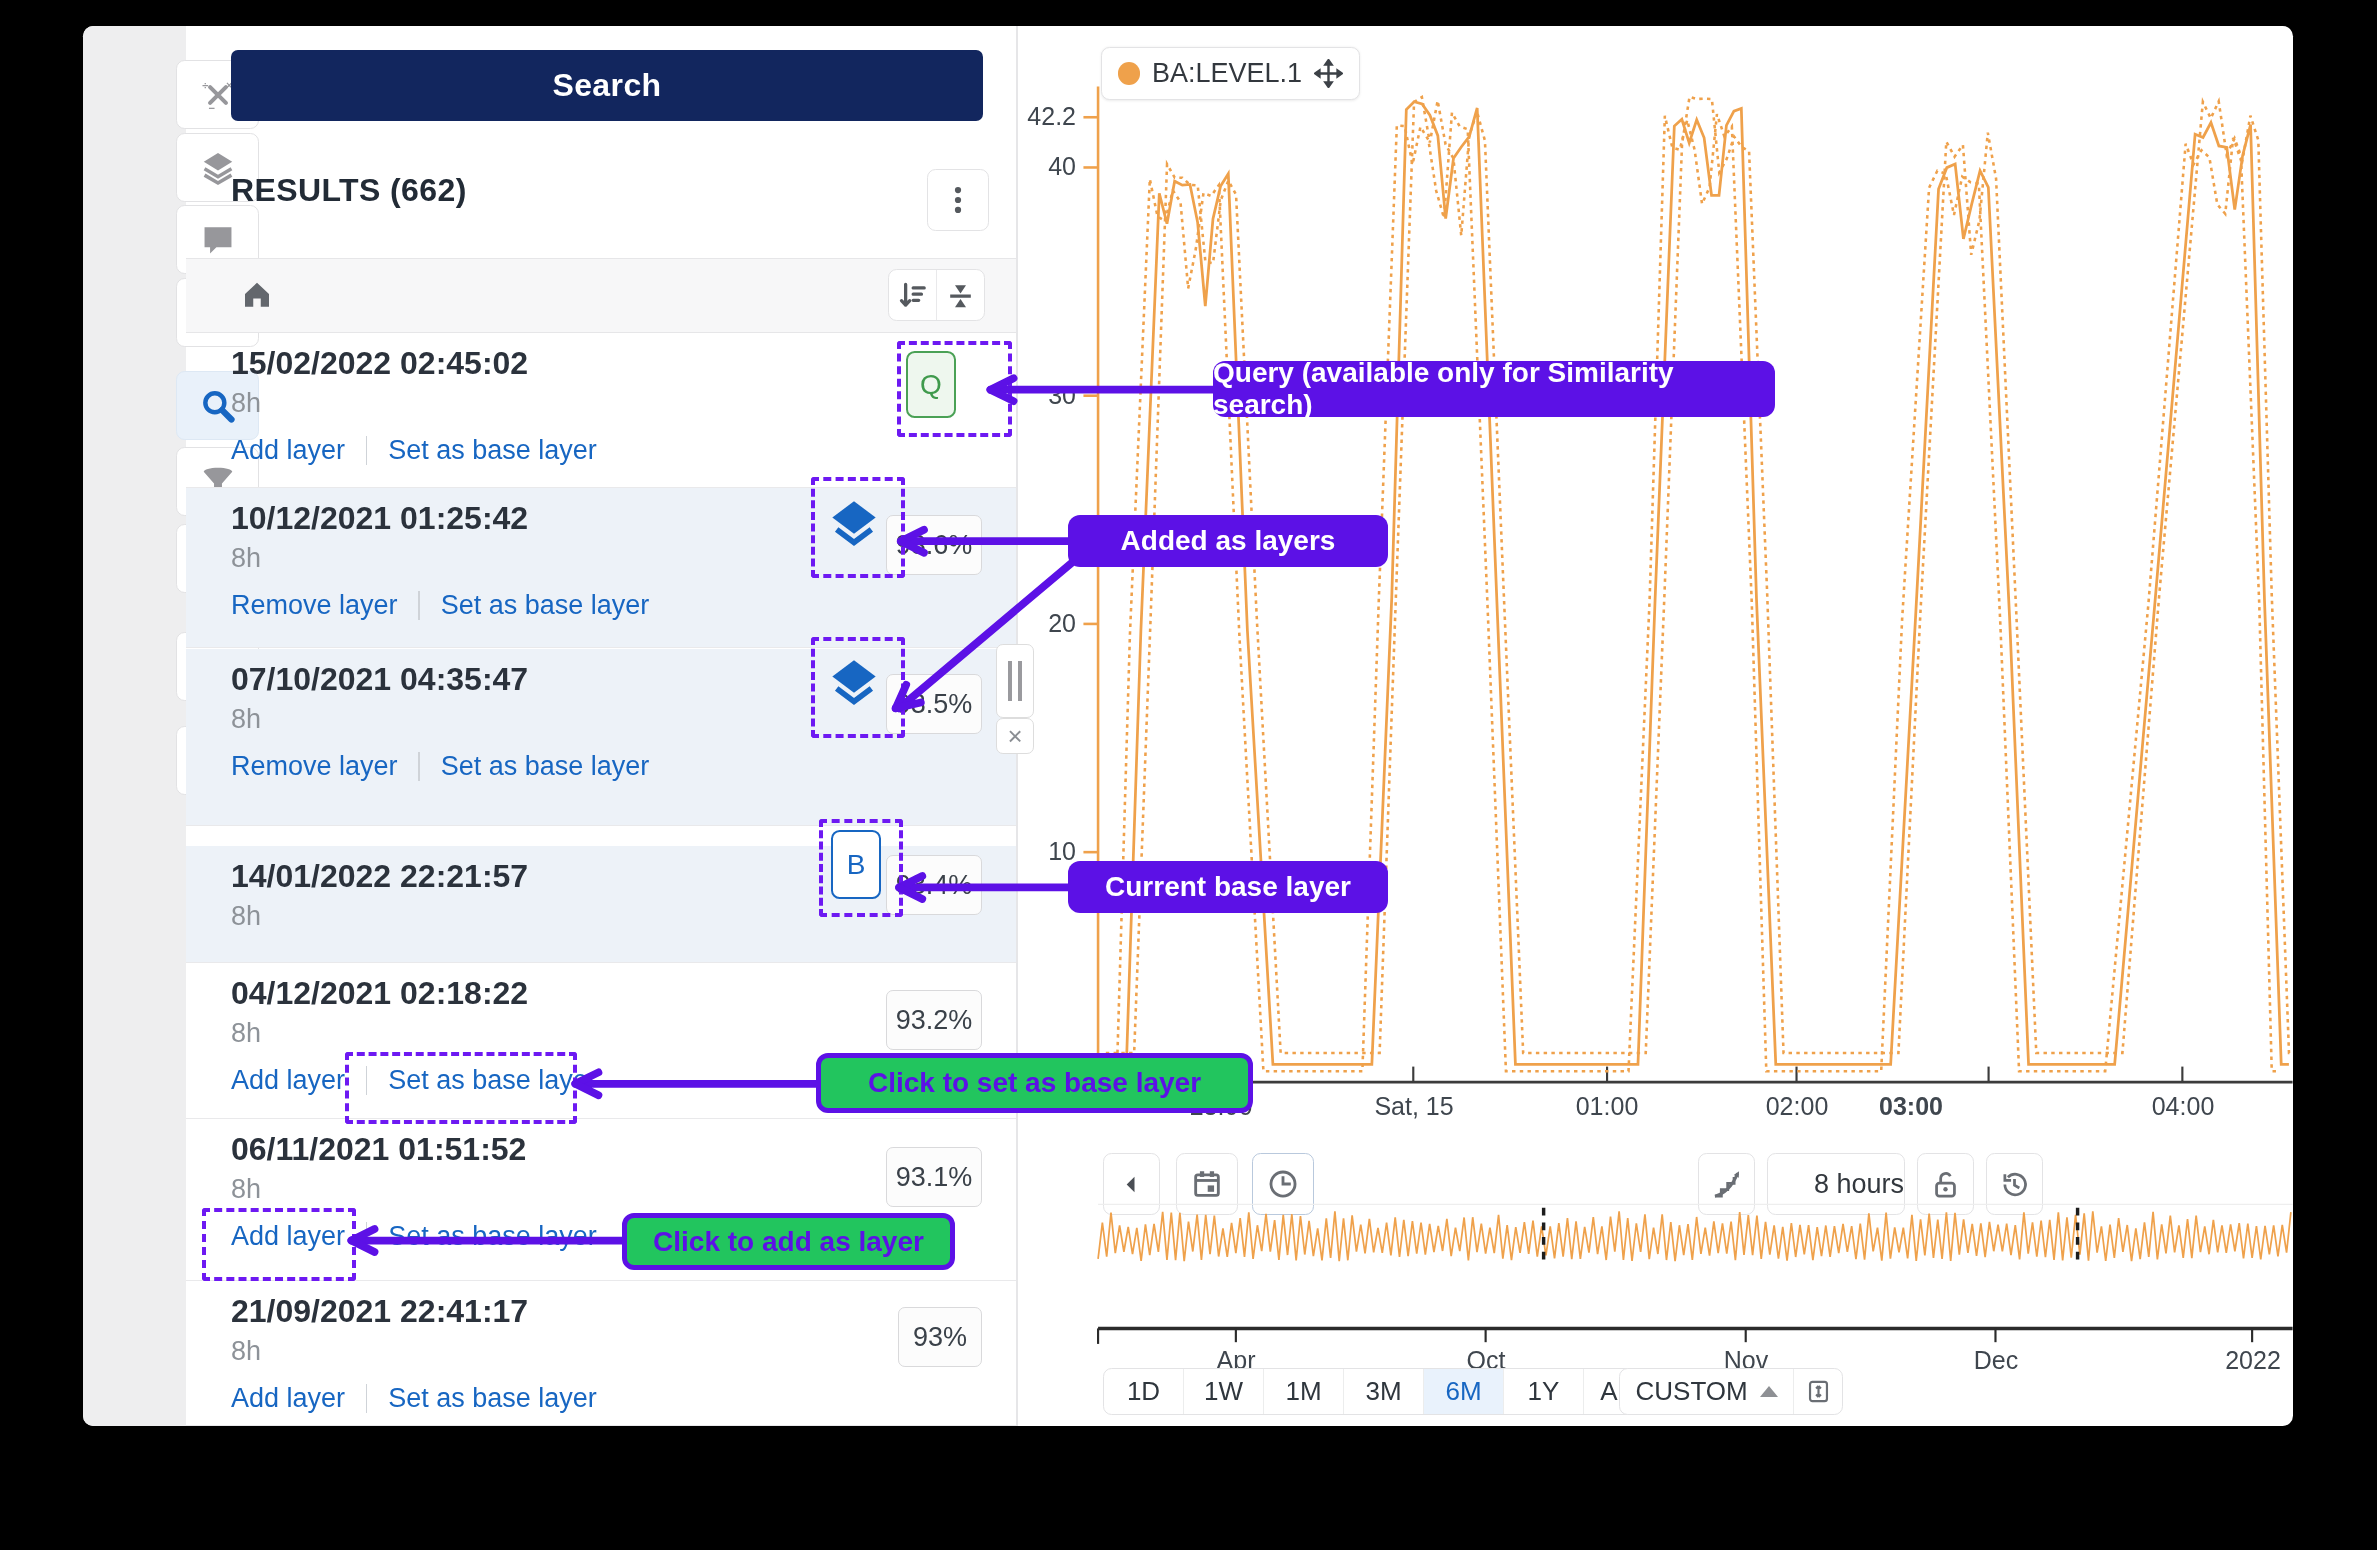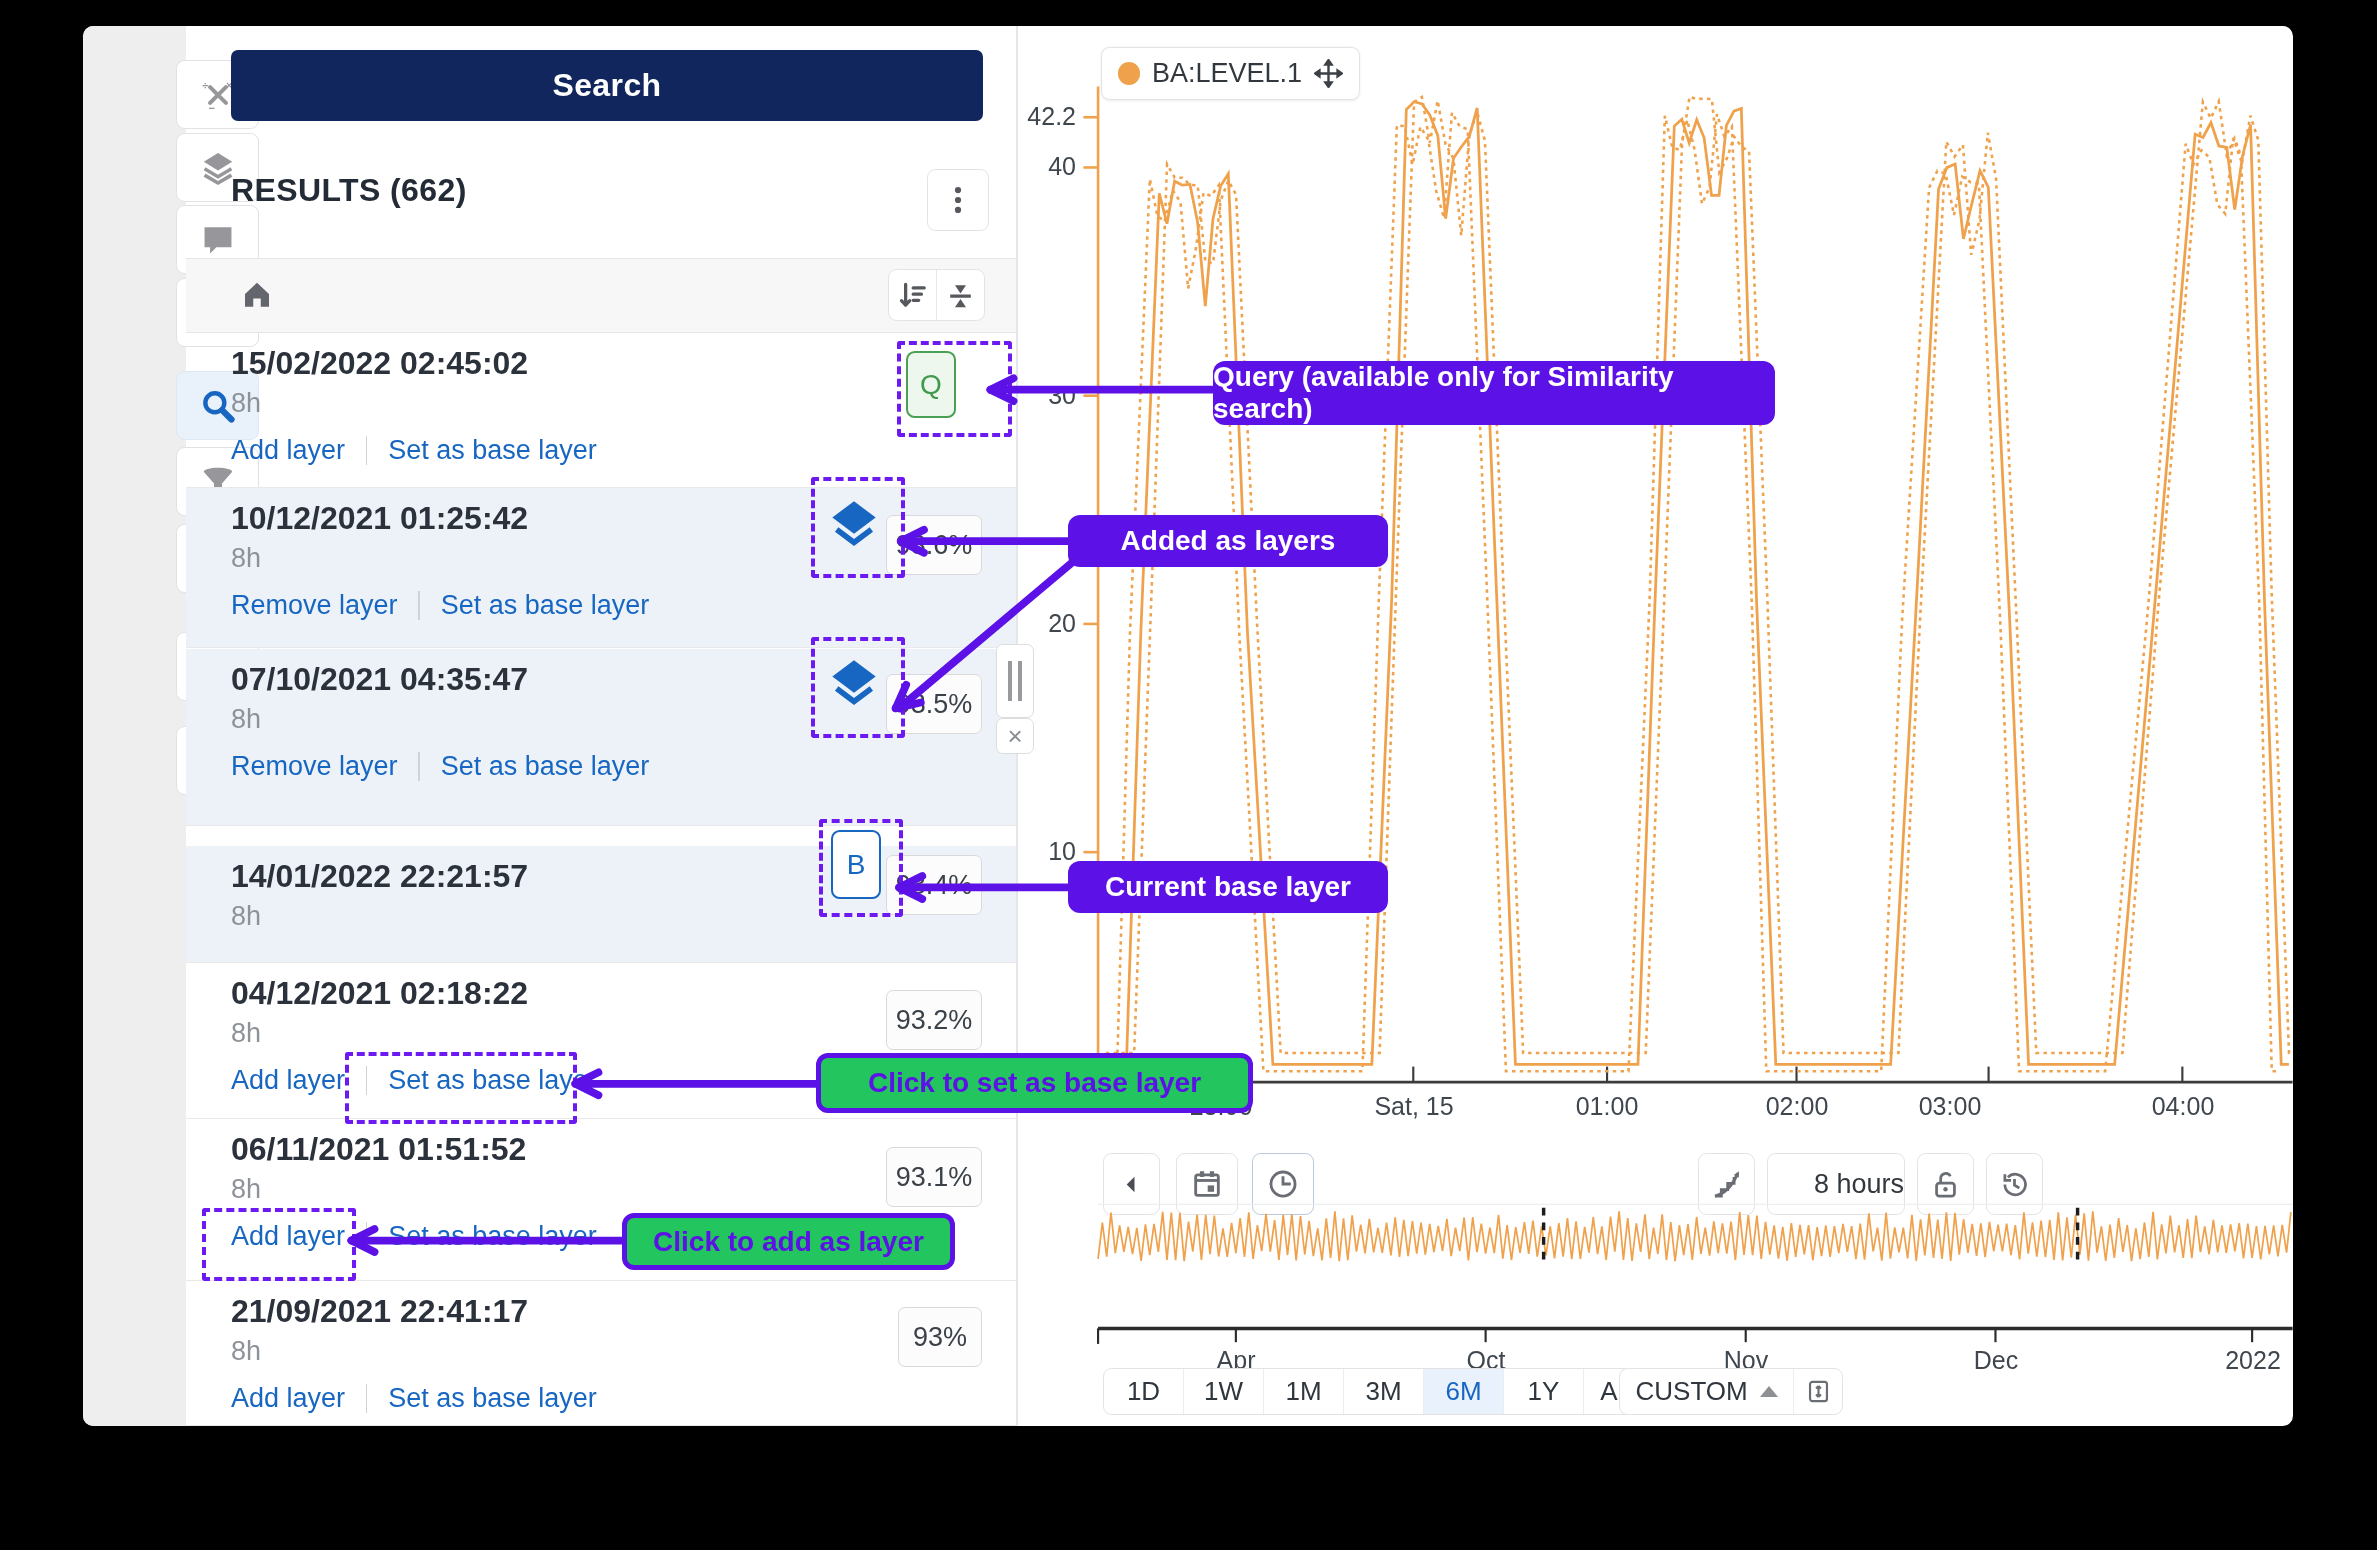--- a/index.html
+++ b/index.html
@@ -360,21 +360,21 @@
   <div id="chartlabels">
       <div class="ylab" style="left:998px;top:102px;">42.2</div>
       <div class="ylab" style="left:998px;top:152px;">40</div>
       <div class="ylab" style="left:998px;top:381px;">30</div>
       <div class="ylab" style="left:998px;top:609px;">20</div>
       <div class="ylab" style="left:998px;top:837px;">10</div>
       <div class="xlab" style="left:1221px;top:1092px;">23:00</div>
       <div class="xlab" style="left:1414px;top:1092px;">Sat, 15</div>
       <div class="xlab" style="left:1607px;top:1092px;">01:00</div>
       <div class="xlab" style="left:1797px;top:1092px;">02:00</div>
-      <div class="xlab" style="left:1950px;top:1092px;">03:00</div>
+      <div class="xlab" style="left:1911px;top:1092px;font-weight:bold;">03:00</div>
       <div class="xlab" style="left:2183px;top:1092px;">04:00</div>
       <div class="monlab" style="left:1236px;top:1346px;">Apr</div>
       <div class="monlab" style="left:1486px;top:1346px;">Oct</div>
       <div class="monlab" style="left:1746px;top:1346px;">Nov</div>
       <div class="monlab" style="left:1996px;top:1346px;">Dec</div>
       <div class="monlab" style="left:2253px;top:1346px;">2022</div>
     </div>
 
   <div class="tool-btn" style="left:1103px;top:1153px;width:57px;" id="tb-back">
       <svg width="29" height="29" viewBox="0 0 24 24">
@@ -444,21 +444,21 @@
     <span class="expand-cell" id="expandicon">
         <svg width="29" height="29" viewBox="0 0 24 24">
           <rect x="5" y="4" width="14" height="16" rx="2" stroke="currentColor" stroke-width="1.8" fill="none"></rect>
           <g stroke="currentColor" stroke-width="1.8">
             <path d="M12 7.5v9M12 7.5l-2 2M12 7.5l2 2M12 16.5l-2-2M12 16.5l2-2" fill="none"></path>
           </g>
         </svg>
       </span>
   </div>
 
-  <div class="callout fill" style="left:1213px;top:361px;width:562px;height:64px;">Query (available only for Similarity search)</div>
+  <div class="callout fill" style="left:1213px;top:361px;width:562px;height:56px;">Query (available only for Similarity search)</div>
   <div class="callout fill" style="left:1068px;top:515px;width:320px;height:52px;">Added as layers</div>
   <div class="callout fill" style="left:1068px;top:861px;width:320px;height:52px;">Current base layer</div>
   <div class="callout line" style="left:816px;top:1053px;width:437px;height:60px;">Click to set as base layer</div>
   <div class="callout line" style="left:622px;top:1213px;width:333px;height:57px;">Click to add as layer</div>
   <svg class="overlay" id="overlay" width="2377" height="1551" viewBox="0 0 2760 1800">
       <g stroke="#5c11e6" stroke-width="9" fill="none" stroke-linecap="round">
         <line x1="1408" y1="452" x2="1154" y2="452"></line>
         <line x1="1176.8815749257658" y1="438.6815567910344" x2="1150" y2="452"></line>
         <line x1="1176.8815749257658" y1="465.31844320896556" x2="1150" y2="452"></line>
       </g>

